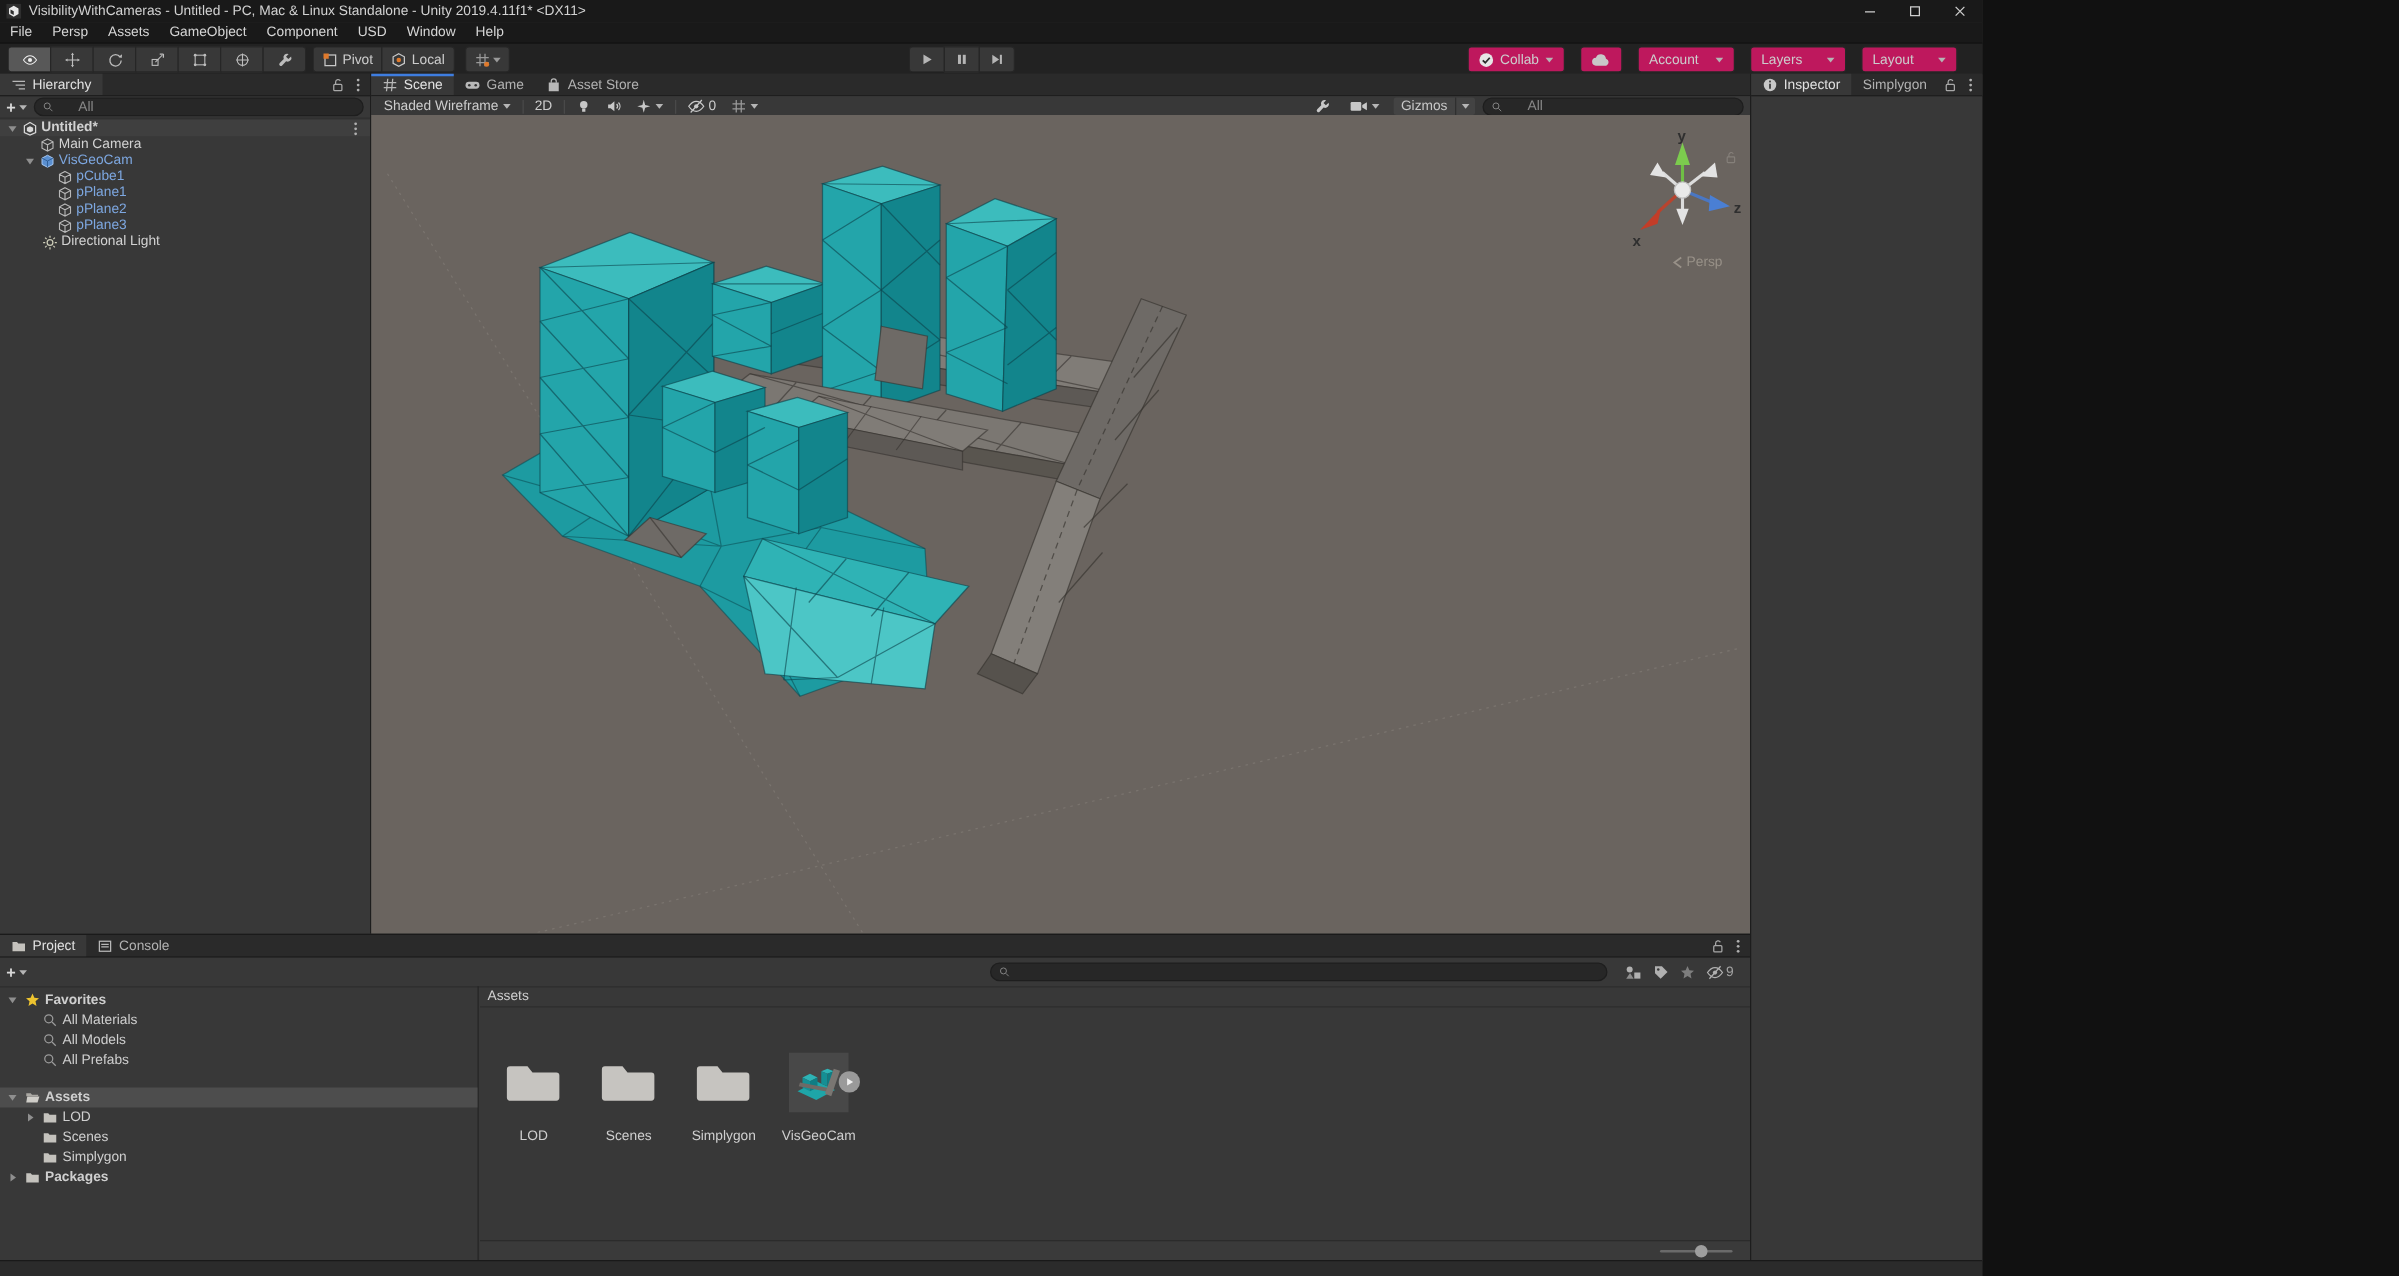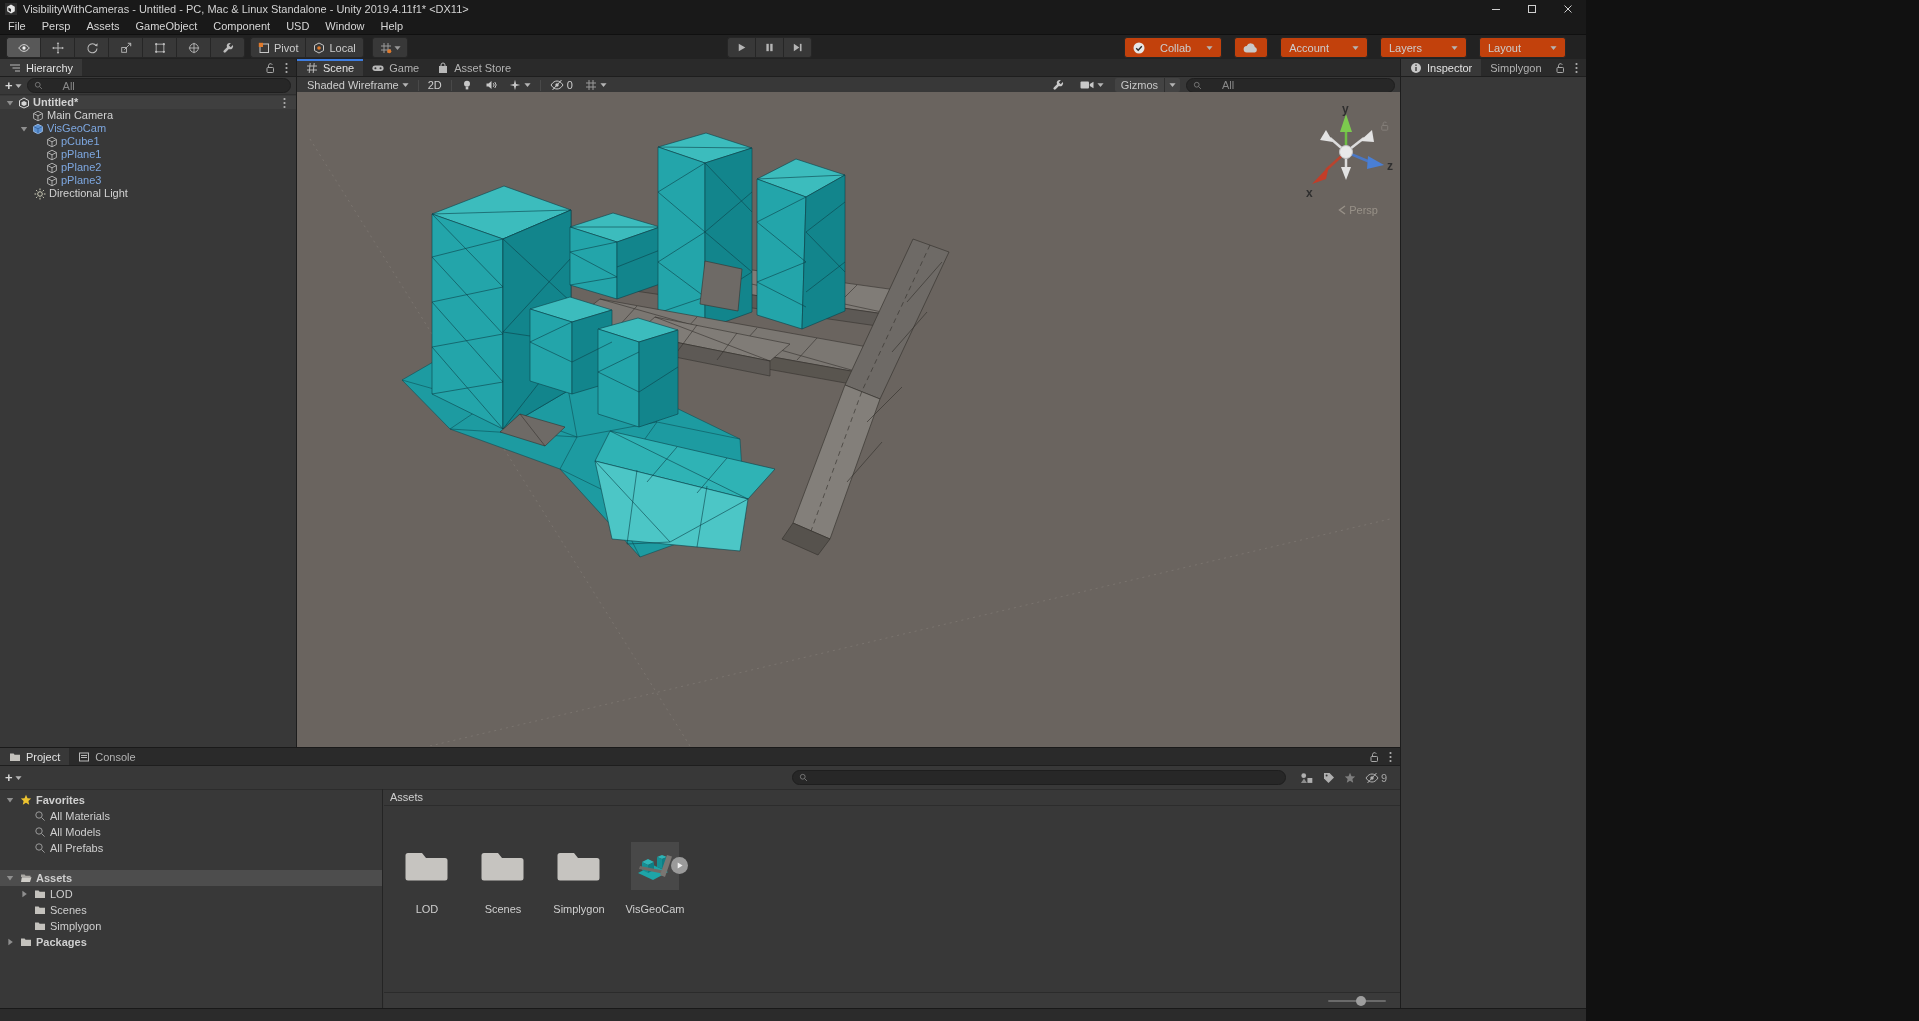--- a/index.html
+++ b/index.html
@@ -26,21 +26,21 @@
   .pivot-group{position:absolute;left:250px;top:2px;display:flex;}
   .pg-btn{height:19px;padding:0 7px;background:#383838;border:1px solid #262626;border-right-width:0;display:flex;align-items:center;gap:4px;color:#cdcdcd;}
   .pg-btn:first-child{border-radius:3px 0 0 3px;text-align:right;}
   .pg-btn:last-child{border-right-width:1px;border-radius:0 3px 3px 0;}
   .gridsnap-btn{position:absolute;left:372px;top:2px;width:34px;height:19px;background:#383838;border:1px solid #262626;border-radius:3px;display:flex;align-items:center;justify-content:center;gap:2px;color:#9a9a9a;}
   .play-group{position:absolute;left:727px;top:2px;display:flex;}
   .play-btn{width:27px;height:19px;background:#383838;border:1px solid #262626;border-right-width:0;display:flex;align-items:center;justify-content:center;color:#b5b5b5;}
   .play-btn:first-child{border-radius:3px 0 0 3px;}
   .play-btn:last-child{border-right-width:1px;border-radius:0 3px 3px 0;}
   .tb-right{position:absolute;right:20px;top:2px;display:flex;gap:12px;}
-  .dd-btn{height:19px;background:#c2410c;border:1px solid #262626;border-radius:3px;padding:0 8px;display:flex;align-items:center;gap:15px;color:#cdcdcd;}
+  .dd-btn{height:19px;background:#be185d;border:1px solid #262626;border-radius:3px;padding:0 8px;display:flex;align-items:center;gap:5px;color:#cdcdcd;}
 
   
   .tabbar{height:17px;background:#2a2a2a;display:flex;align-items:stretch;border-bottom:1px solid #1e1e1e;}
   .tab{padding:0 9px;display:flex;align-items:center;gap:5px;color:#b2b2b2;position:relative;}
   .tab.active{background:#383838;color:#e2e2e2;}
   .tab.active.focused::before{content:"";position:absolute;top:0;left:0;right:0;height:2px;background:#3e7de0;}
   .tabbar-right{margin-left:auto;display:flex;align-items:center;gap:8px;padding-right:7px;color:#a8a8a8;}
 
   .search-pill{height:13px;background:#272727;border:1px solid #1e1e1e;border-radius:8px;display:flex;align-items:center;gap:20px;padding:0 6px;color:#888;}
 

